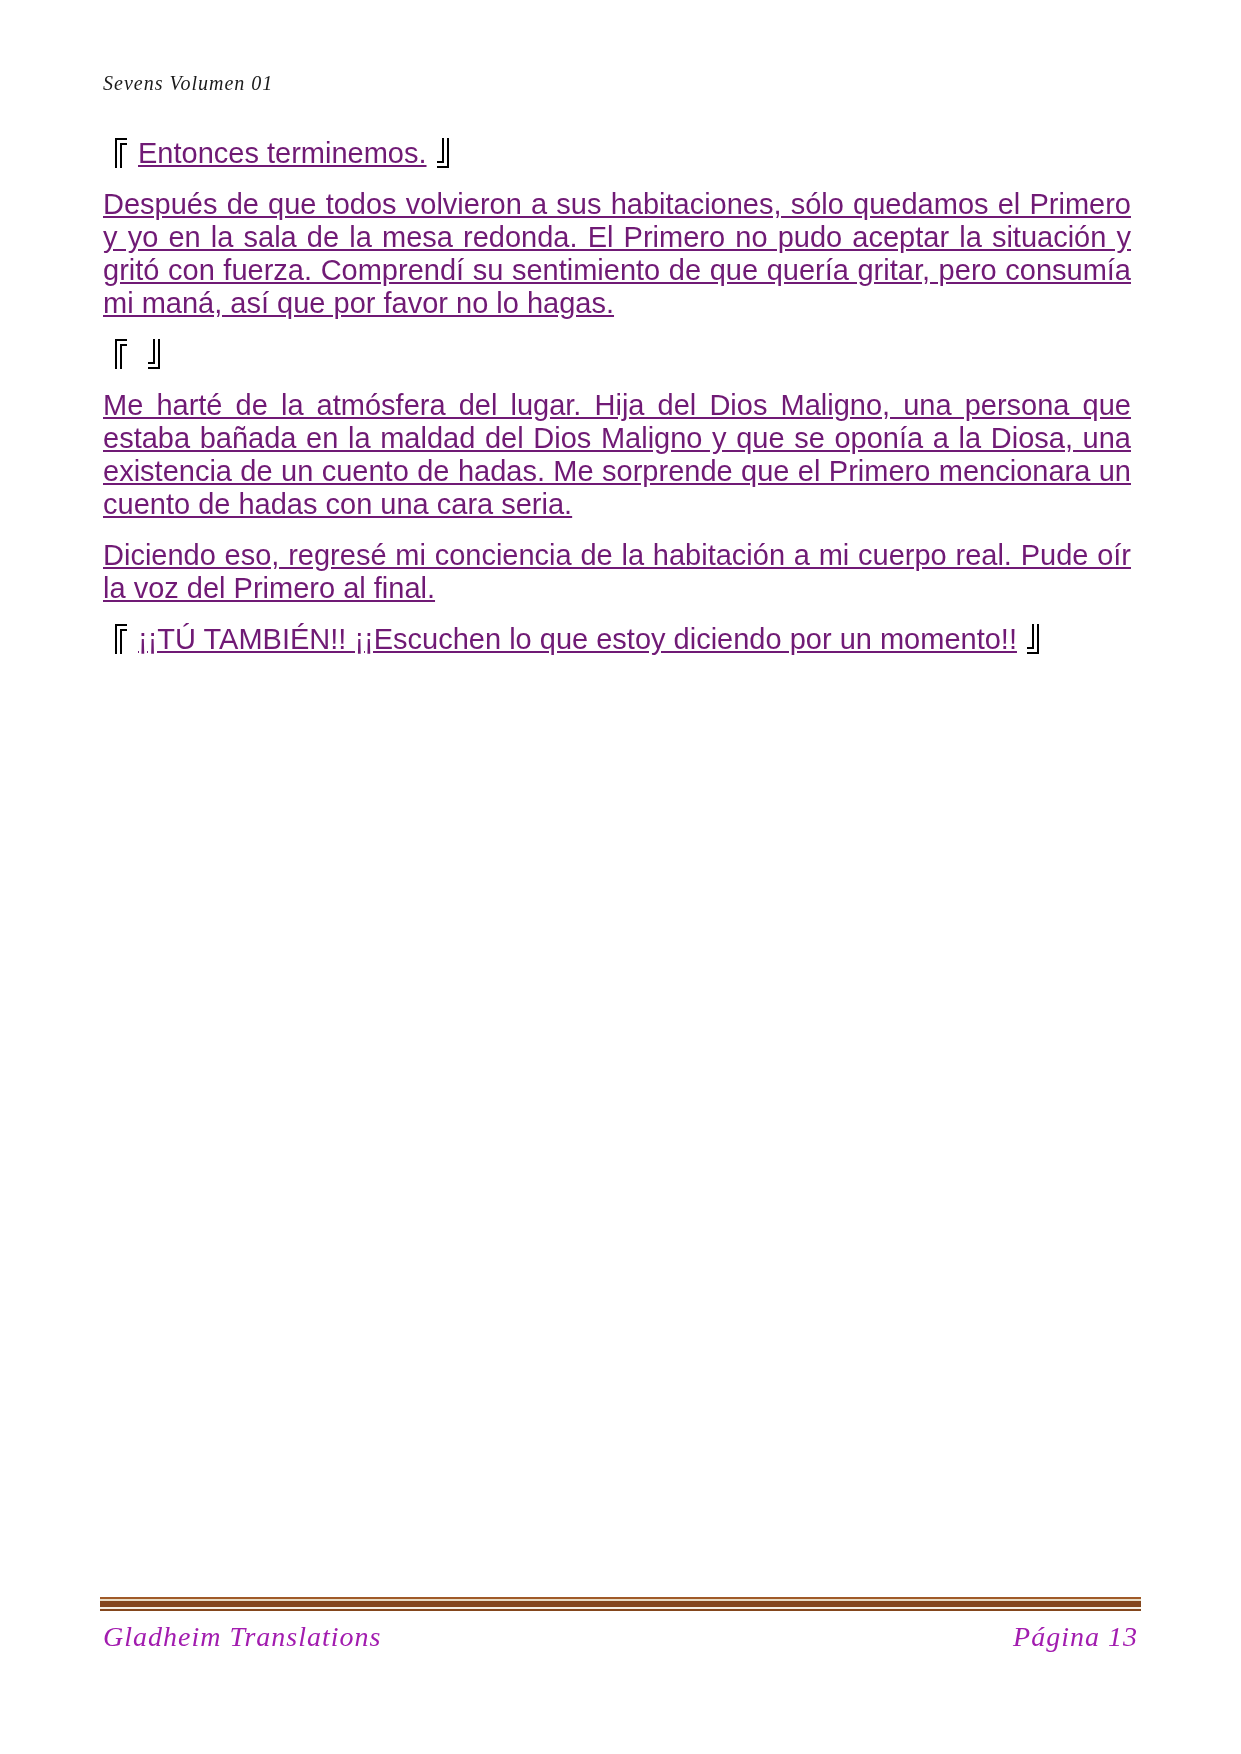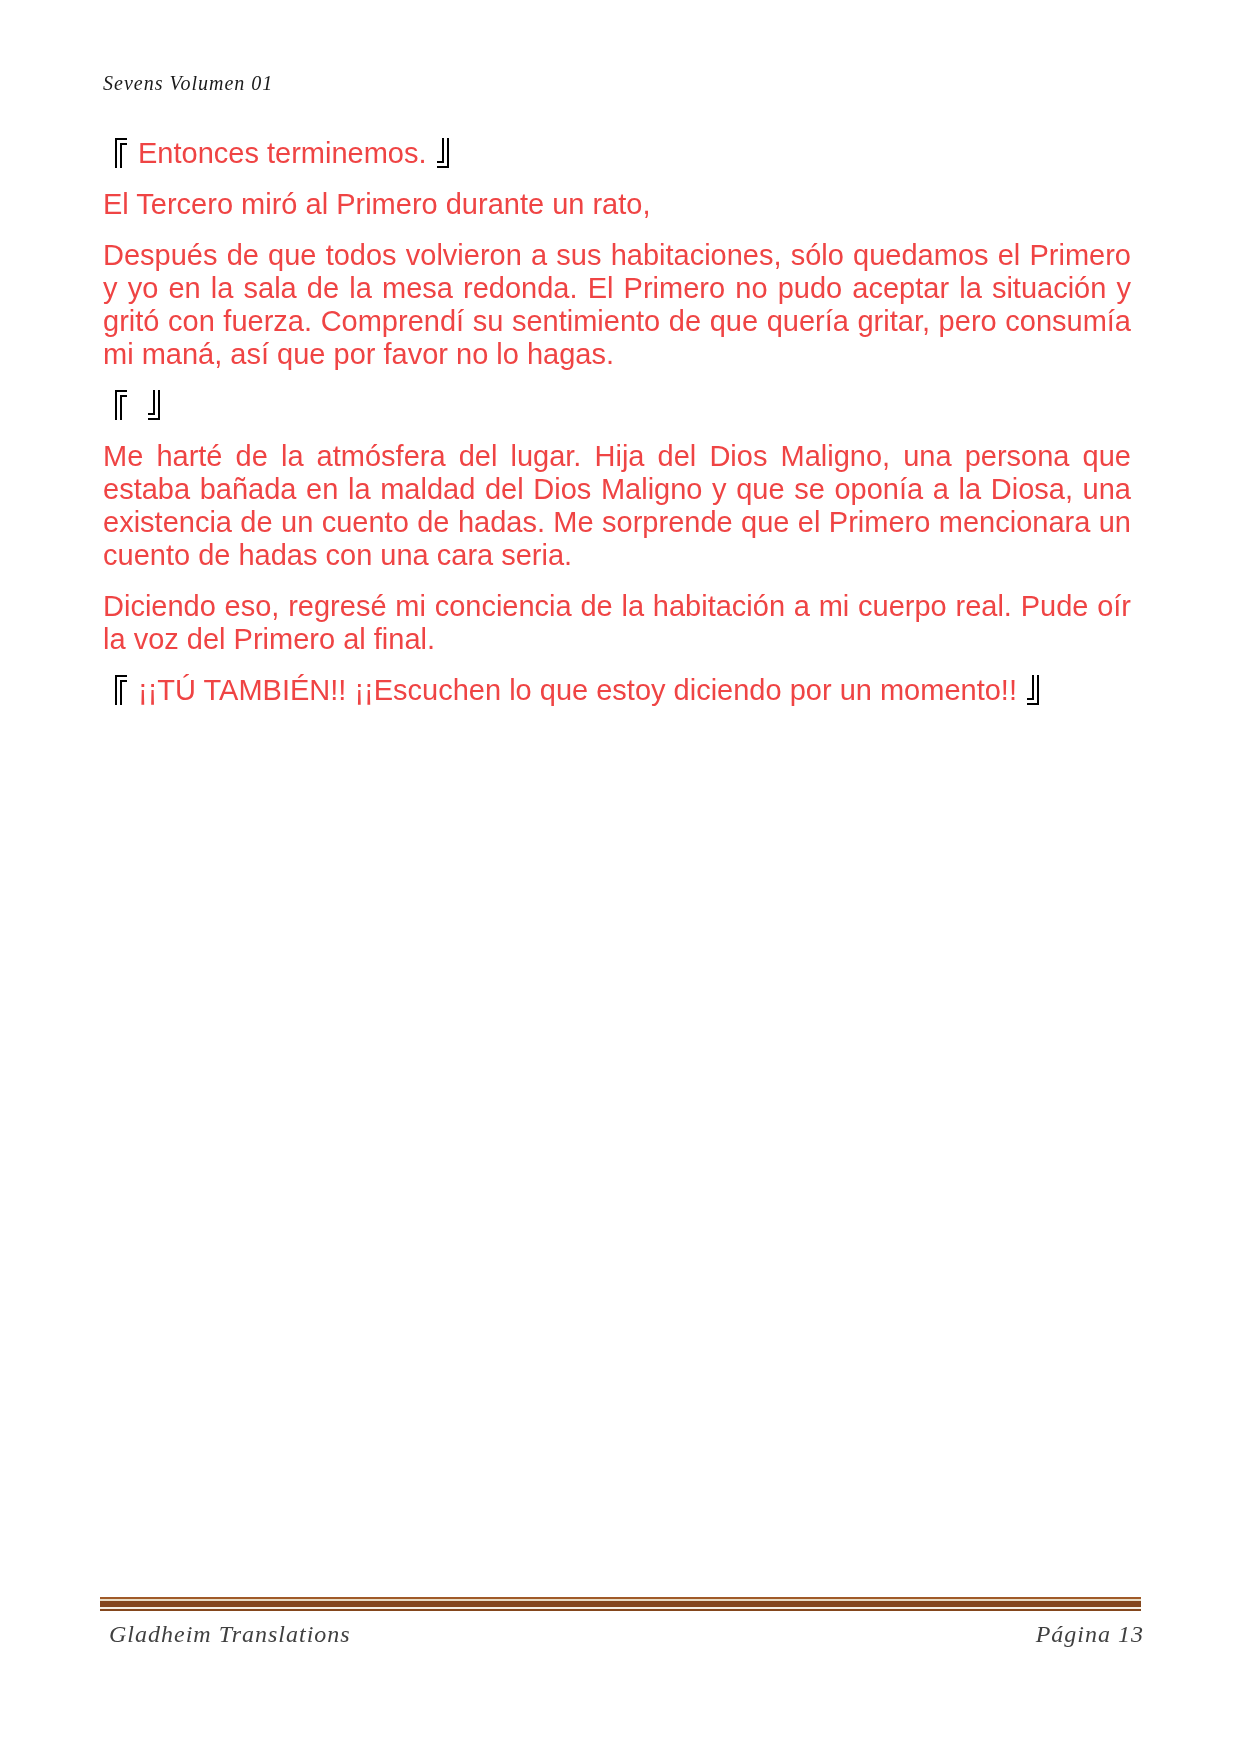--- a/index.html
+++ b/index.html
@@ -35,21 +35,22 @@
     position: absolute;
     left: 103px;
     top: 137px;
     width: 1032px;
   }
   .para {
     font-size: 29px;
     line-height: 33px;
     margin: 0 4px 18px 0;
     text-align: justify;
-    color: #ef4444;
+    color: #701a75;
+    text-decoration: underline;
   }
   .para.quote   { padding-left: 12px; }
   .para.emdash  { text-indent: 84px; text-align: left; }
 
   
   .cbr {
     display: inline-block;
     position: relative;
     width: 12px;
     height: 30px;
@@ -87,45 +88,44 @@
     width: 1041px;
   }
   .footer-rule .r1 { height: 2px; background: #a05a28; }
   .footer-rule .r2 { height: 2px; background: #e9ddc6; }
   .footer-rule .r3 { height: 6px; background: #84461c; }
   .footer-rule .r4 { height: 2px; background: #f6efe3; }
   .footer-rule .r5 { height: 2px; background: #84461c; }
 
   .doc-footer {
     position: absolute;
-    left: 109px;
+    left: 103px;
     top: 1621px;
     width: 1035px;
     display: flex;
     justify-content: space-between;
     align-items: baseline;
     font-family: "Liberation Serif", serif;
     font-style: italic;
-    font-size: 24px;
+    font-size: 28px;
     letter-spacing: 1px;
-    color: #404040;
+    color: #a21caf;
   }
 </style>
 </head>
 <body>
 
 <div class="page">
 
   <div class="doc-header">Sevens Volumen 01</div>
 
   <div class="doc-content">
 
     <p class="para quote"><span class="cbr open"></span><span>Entonces terminemos.</span><span class="cbr close"></span></p>
 
-    <p class="para"><span>El Tercero miró al Primero durante un rato,</span></p>
 
 
     <p class="para"><span>Después de que todos volvieron a sus habitaciones, sólo quedamos el Primero y yo en la sala de la mesa redonda. El Primero no pudo aceptar la situación y gritó con fuerza. Comprendí su sentimiento de que quería gritar, pero consumía mi maná, así que por favor no lo hagas.</span></p>
 
     <p class="para quote"><span class="cbr open"></span><span class="cbr close"></span></p>
 
     <p class="para"><span>Me harté de la atmósfera del lugar. Hija del Dios Maligno, una persona que estaba bañada en la maldad del Dios Maligno y que se oponía a la Diosa, una existencia de un cuento de hadas. Me sorprende que el Primero mencionara un cuento de hadas con una cara seria.</span></p>
 
 
     <p class="para"><span>Diciendo eso, regresé mi conciencia de la habitación a mi cuerpo real. Pude oír la voz del Primero al final.</span></p>

